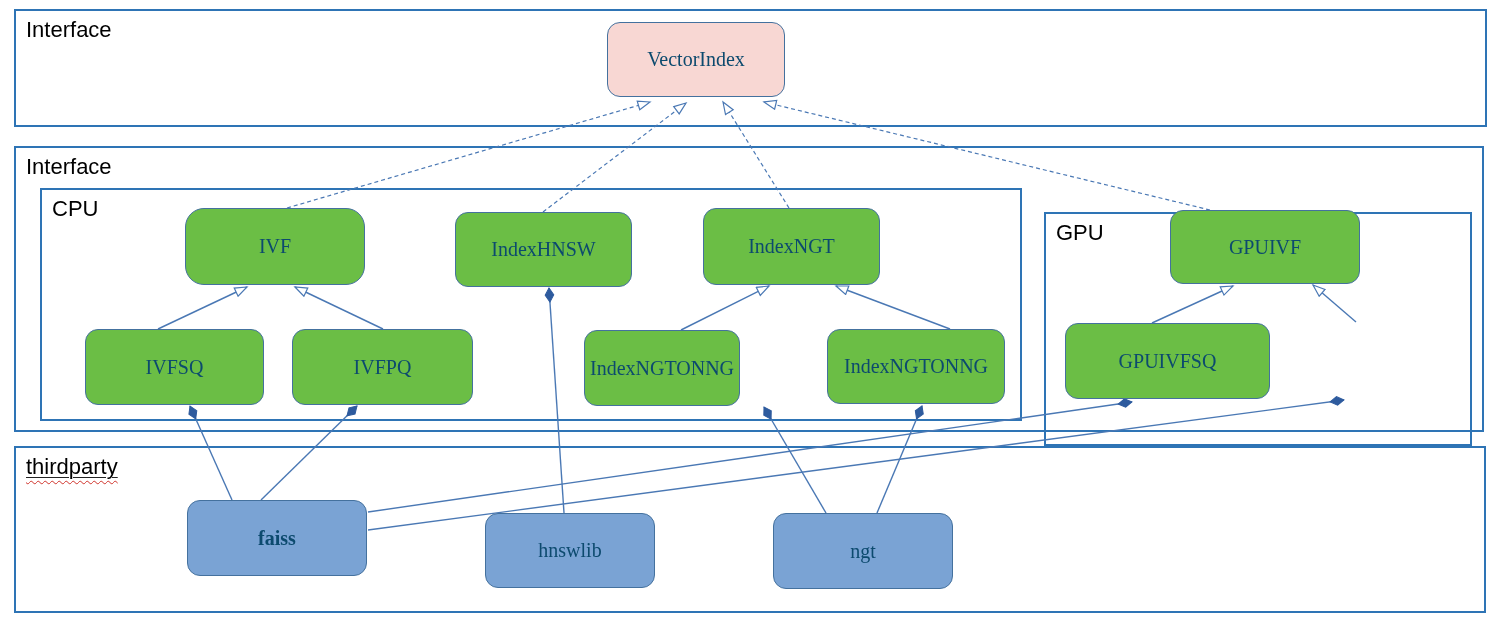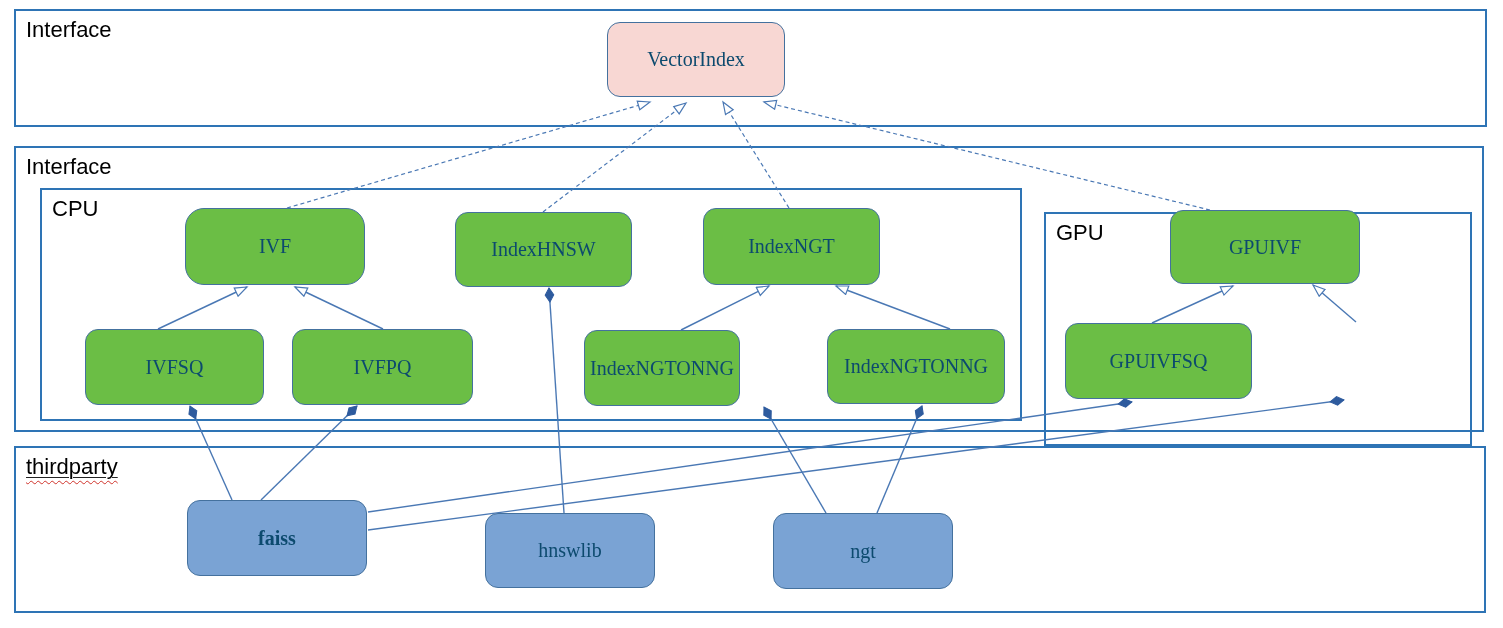--- a/index.html
+++ b/index.html
@@ -120,21 +120,21 @@
   </div>
 
   <div class="node green" style="left:584px; top:330px; width:156px; height:76px;text-align:center;">
     <span>IndexNGTONNG</span>
   </div>
 
   <div class="node green" style="left:827px; top:329px; width:178px; height:75px;">
     <span>IndexNGTONNG</span>
   </div>
 
-  <div class="node green" style="left:1065px; top:323px; width:187px; height:76px;">
+  <div class="node green" style="left:1065px; top:323px; width:205px; height:76px;">
     <span>GPUIVFSQ</span>
   </div>
 
 
   <div class="node blue" style="left:187px; top:500px; width:180px; height:76px;font-weight:bold;">
     <span>faiss</span>
   </div>
 
   <div class="node blue" style="left:485px; top:513px; width:170px; height:75px;">
     <span>hnswlib</span>

